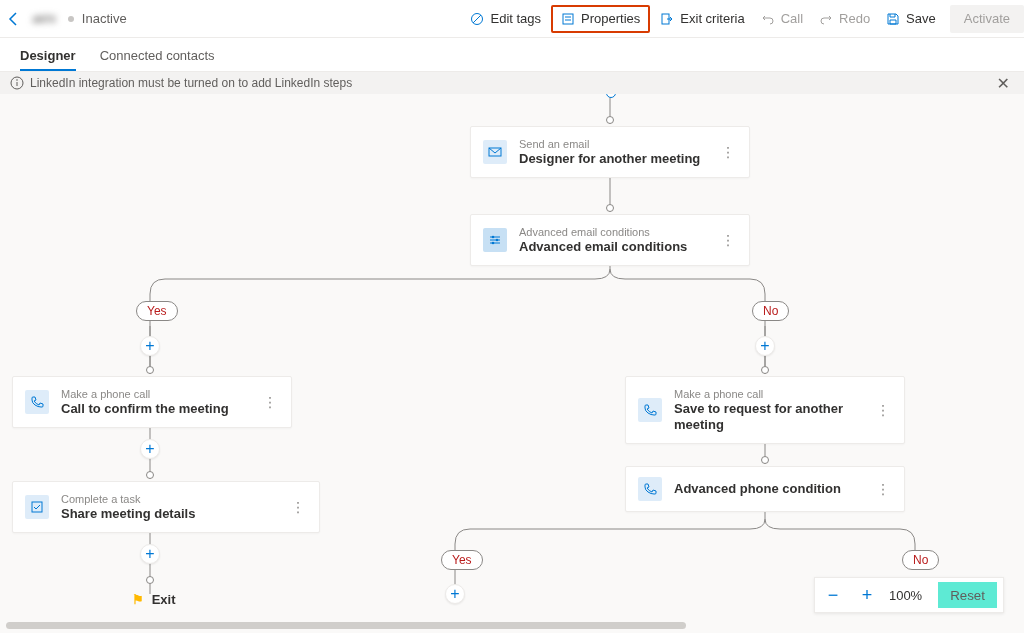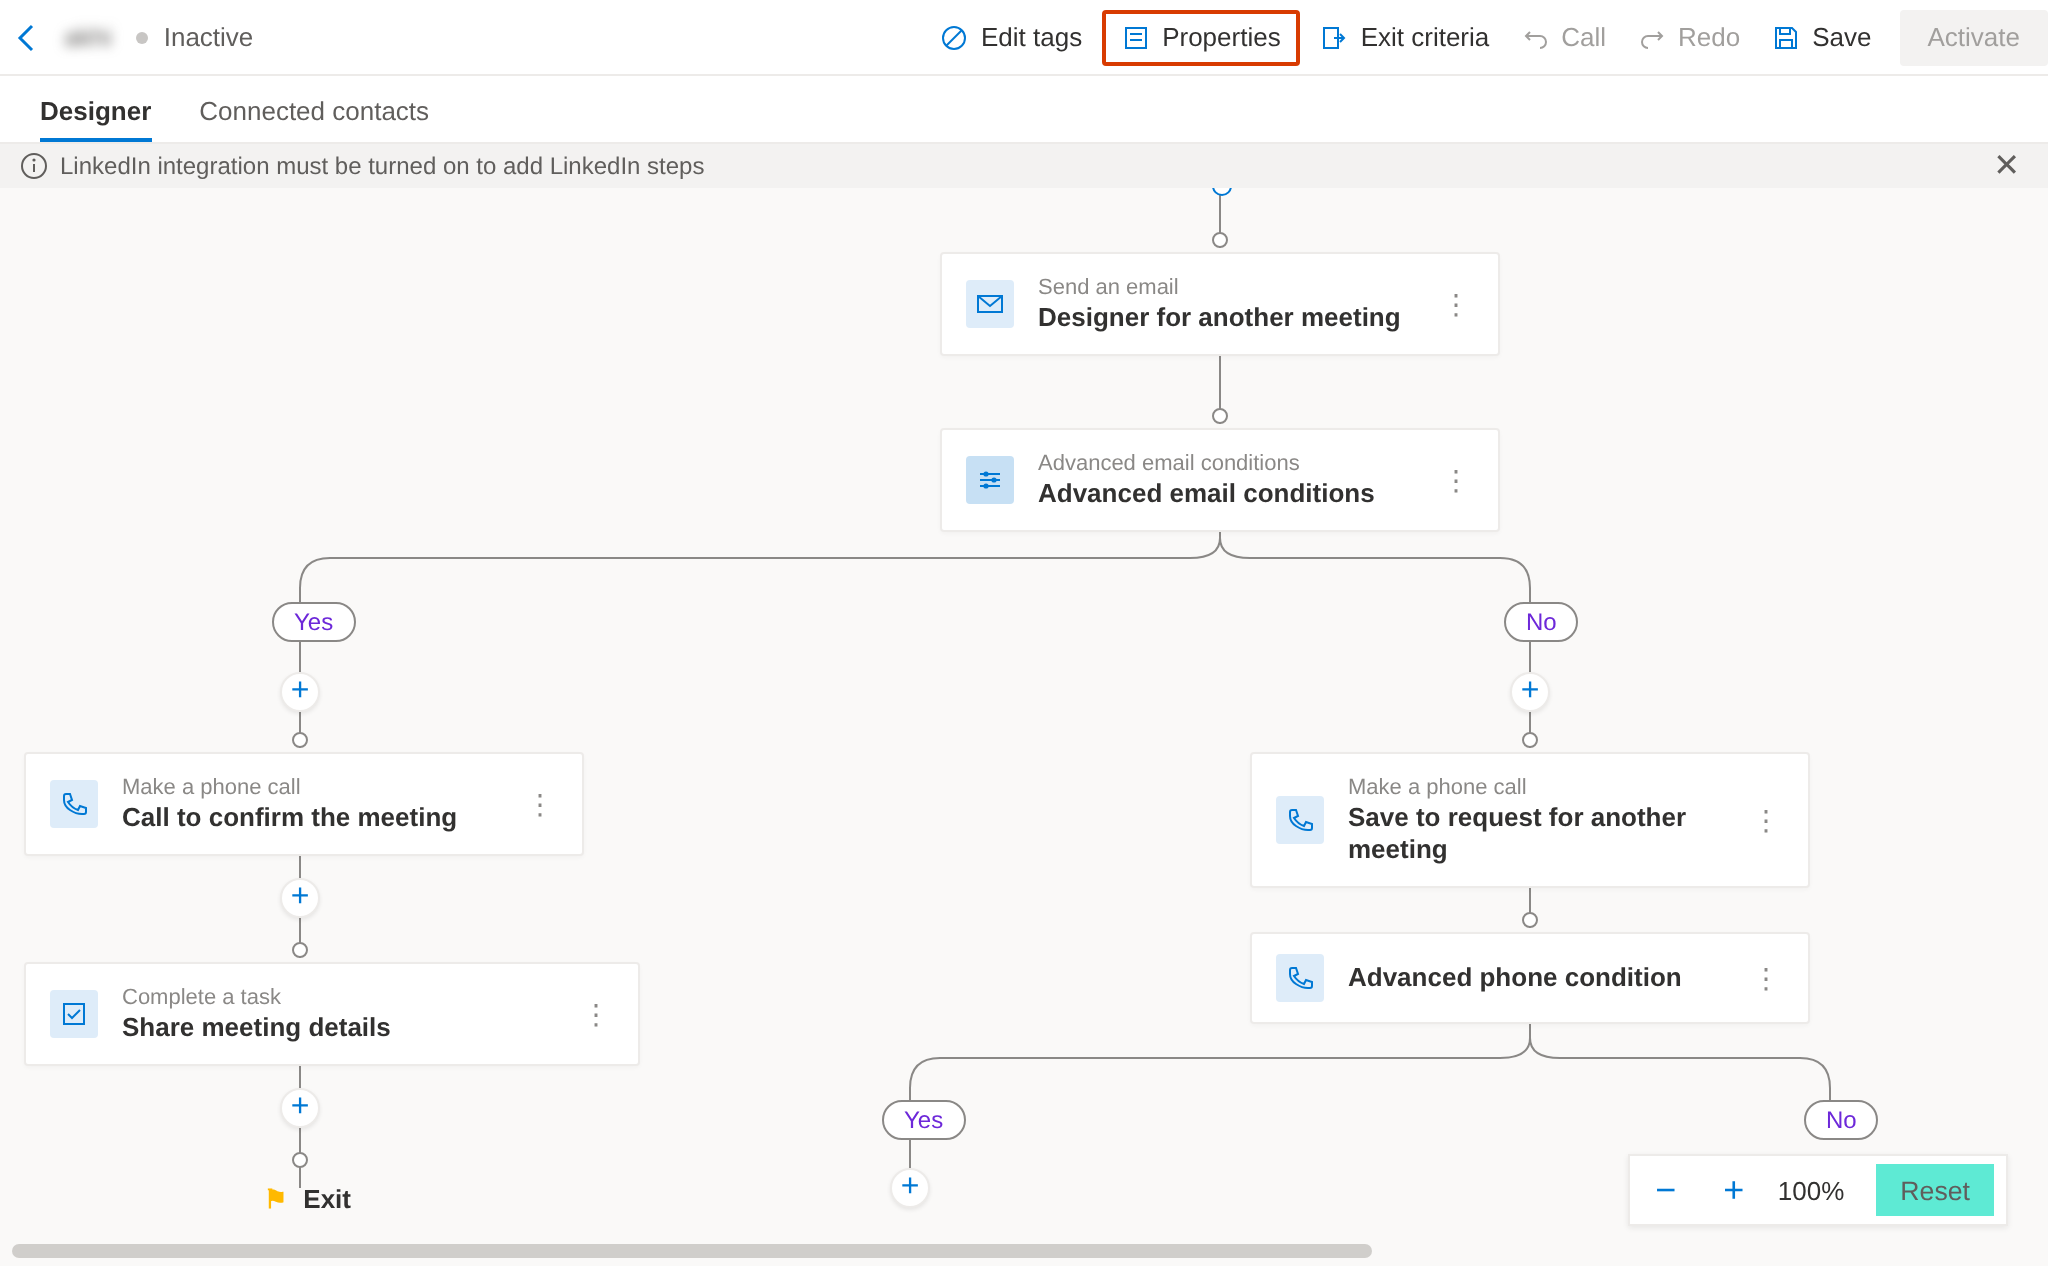--- a/index.html
+++ b/index.html
@@ -141,21 +141,21 @@
   .card-title { font-size: 13px; color: #323130; font-weight: 600; line-height: 16px; }
   .card-menu { color: #8a8886; padding: 0 2px; cursor: pointer; font-size: 14px; }
   
   .pill {
     position: absolute;
     border: 1px solid #8a8886;
     border-radius: 12px;
     padding: 2px 10px;
     font-size: 12px;
     background: #fff;
-    color: #6d28d9;
+    color: #b91c1c;
   }
   
   .add-btn {
     position: absolute;
     width: 20px; height: 20px;
     border-radius: 50%;
     background: #fff;
     border: 1px solid #edebe9;
     display: flex; align-items: center; justify-content: center;
     color: #0078d4;

